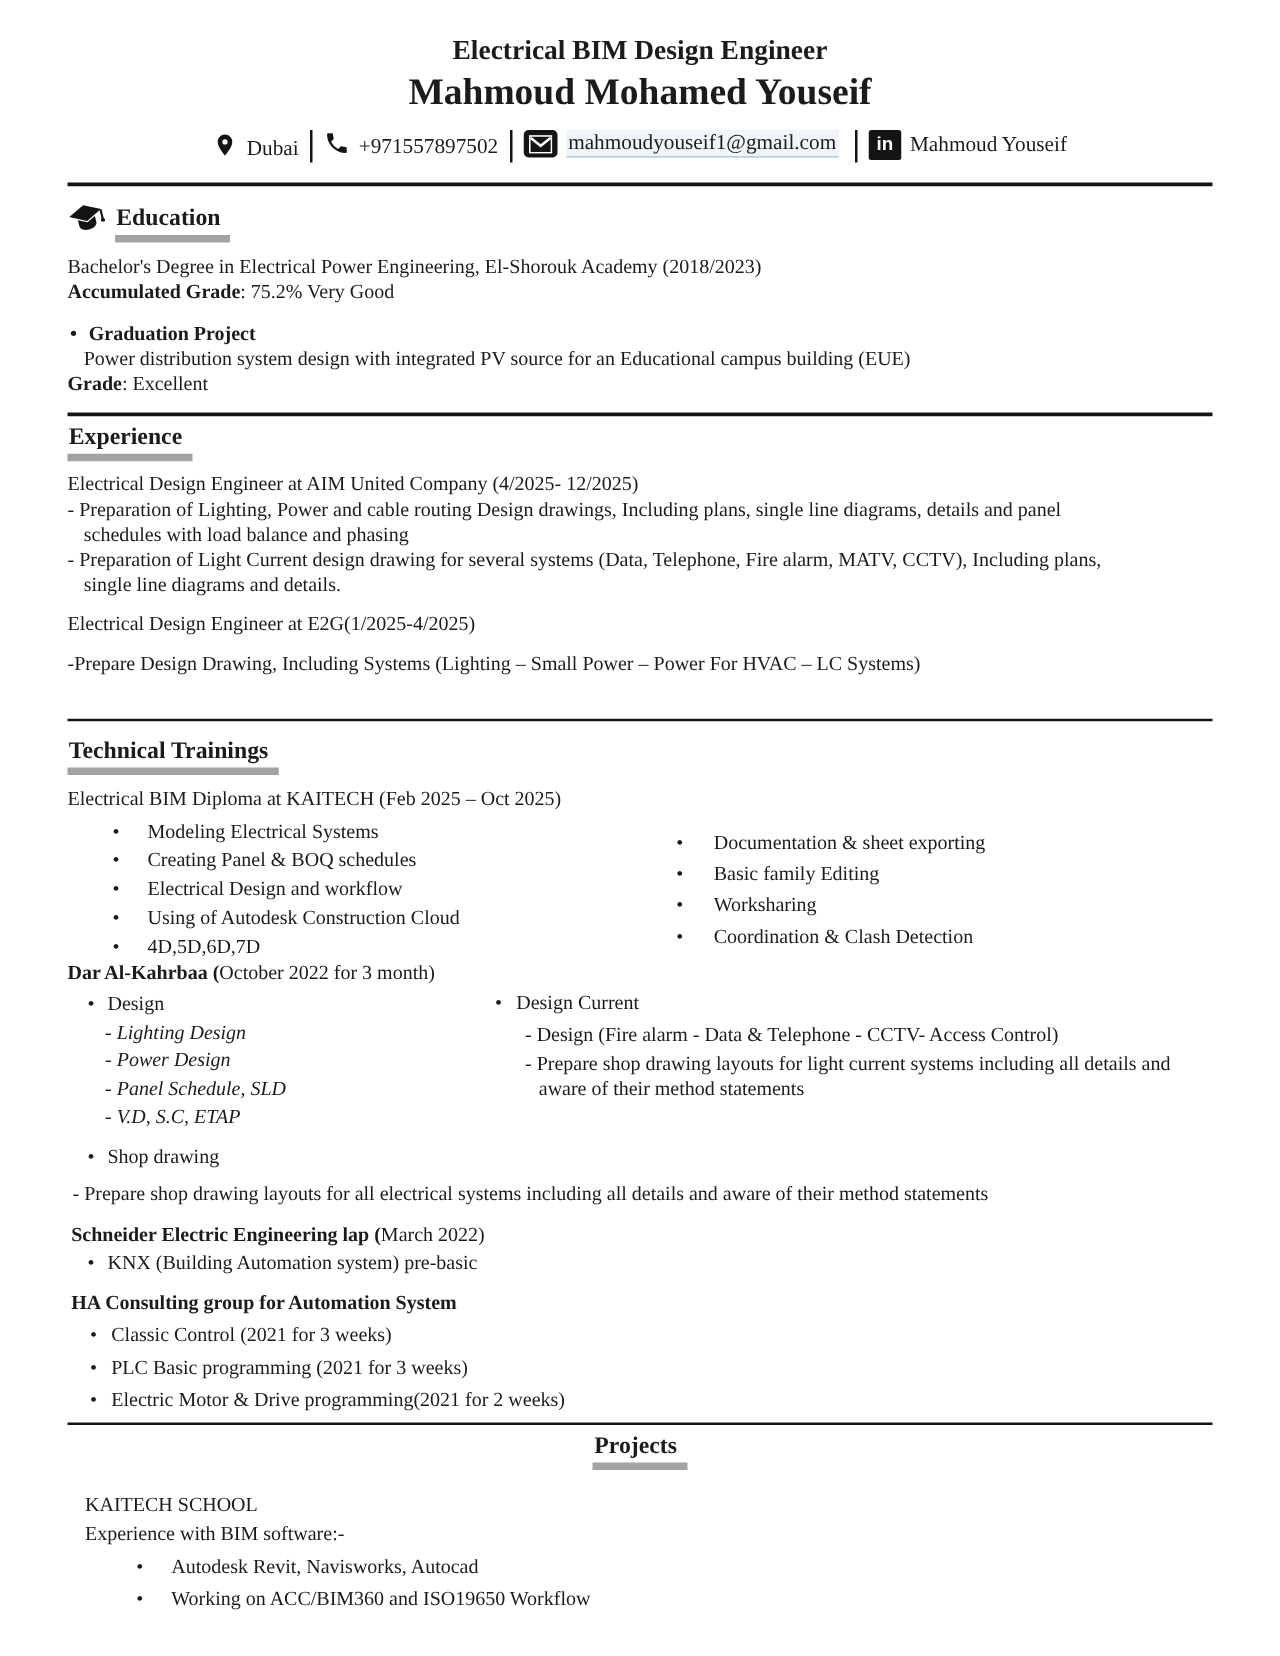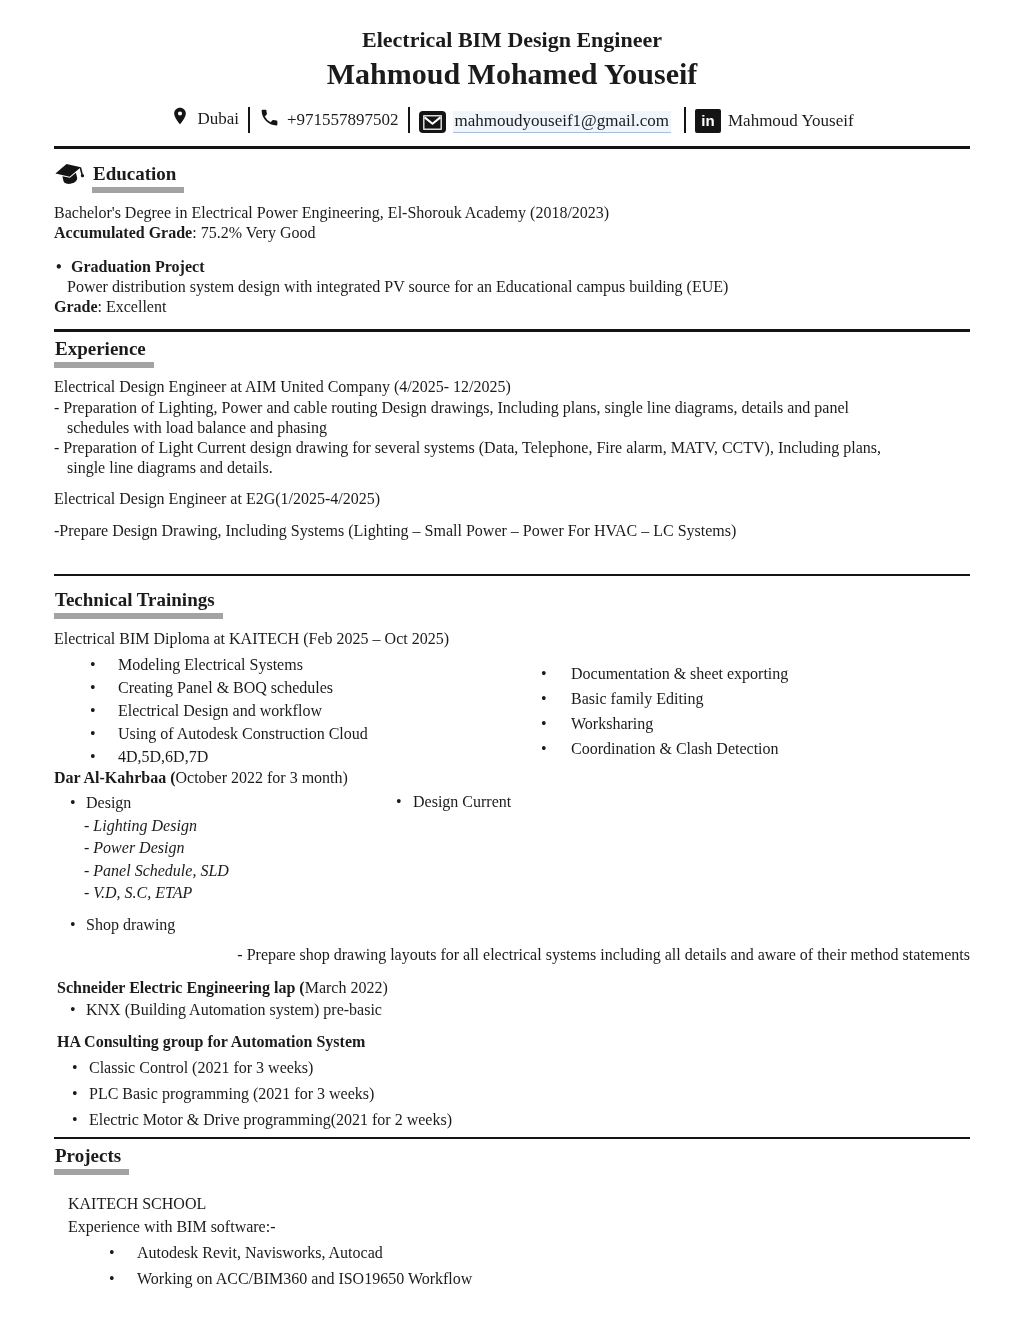--- a/index.html
+++ b/index.html
@@ -12,21 +12,21 @@
     font-size: 16px;
     line-height: 20px;
     overflow: hidden;
   }
   .page { padding: 26px 54px 0 54px; }
 
   
   .doc-title { text-align: center; font-size: 22px; font-weight: bold; line-height: 28px; }
   .doc-name  { text-align: center; font-size: 30px; font-weight: bold; line-height: 36px; margin-top: 2px; }
   .contact-row {
-    display: flex; justify-content: center; align-items: flex-end;
+    display: flex; justify-content: center; align-items: flex-start;
     gap: 9px; margin-top: 12px; font-size: 17px;
   }
   .contact-item { display: flex; align-items: center; gap: 7px; }
   .vsep { width: 2px; height: 26px; background: #141414; }
   .vsep.short { margin-left: 4px; }
   .icon-svg { display: block; }
   .email-text {
     background: #f0f4fb;
     border-bottom: 1.5px solid #a9bede;
     padding: 0 2px 1px 2px;
@@ -94,33 +94,33 @@
   .dar-right { flex: 1; padding-top: 4px; }
   .dar-left  .bul { margin-left: 16px; padding-left: 16px; margin-top: 2px; }
   .dar-subs  { margin-left: 30px; font-style: italic; }
   .dar-subs .line { margin-top: 2.5px; }
   .dar-right .bul { margin-left: 2px; padding-left: 17px; }
   .lc-subs { margin-left: 26px; padding-top: 3px; }
   .lc-subs .line { margin-top: 3px; }
   .lc-hang { padding-left: 11px; text-indent: -11px; }
 
   .shop-bullet { margin-top: 12px; margin-left: 16px; padding-left: 16px; }
-  .shop-desc { margin-top: 10px; margin-left: 4px; text-align: right; }
+  .shop-desc { margin-top: 10px; margin-left: 4px; }
   .tender-bullet { margin-top: 11px; margin-left: 16px; padding-left: 16px; }
 
   .schneider-title { margin-top: 13px; margin-left: 3px; font-family: Liberation Serif, serif; }
   .schneider-items .bul { margin-left: 16px; padding-left: 16px; margin-top: 2px; }
 
   .ha-title { margin-top: 12px; margin-left: 3px; }
   .ha-items .bul { margin-left: 18px; padding-left: 17px; margin-top: 6px; }
 
   .tt-bottom-gap { height: 7px; }
 
   
-  .pr-head { margin-top: 5px; }
+  .pr-head { margin-top: 5px; text-align: center; }
   .pr-school { margin-top: 19px; margin-left: 14px; }
   .pr-sub { margin-left: 14px; margin-top: 3px; }
   .pr-items { margin-top: 5px; }
   .pr-items .bul { margin-left: 55px; padding-left: 28px; margin-top: 6px; }
 </style>
 </head>
 <body>
 
 <div class="page">
 
@@ -228,20 +228,24 @@
       <p class="line bul">Design</p>
       <div class="dar-subs">
         <p class="line">- Lighting Design</p>
         <p class="line">- Power Design</p>
         <p class="line">- Panel Schedule, SLD</p>
         <p class="line">- V.D, S.C, ETAP</p>
       </div>
     </div>
     <div class="dar-right">
       <p class="line bul">Design Current</p>
+      <div class="lc-subs">
+        <p class="line lc-hang">- Design (Fire alarm - Data &amp; Telephone - CCTV- Access Control)</p>
+        <p class="line lc-hang">- Prepare shop drawing layouts for light current systems including all details and aware of their method statements</p>
+      </div>
     </div>
   </div>
 
   <p class="line bul shop-bullet">Shop drawing</p>
   <p class="line shop-desc">- Prepare shop drawing layouts for all electrical systems including all details and aware of their method statements</p>
 
   <p class="line schneider-title"><span class="b">Schneider Electric Engineering lap (</span><span>March 2022)</span></p>
   <div class="schneider-items">
     <p class="line bul">KNX (Building Automation system) pre-basic</p>
   </div>

